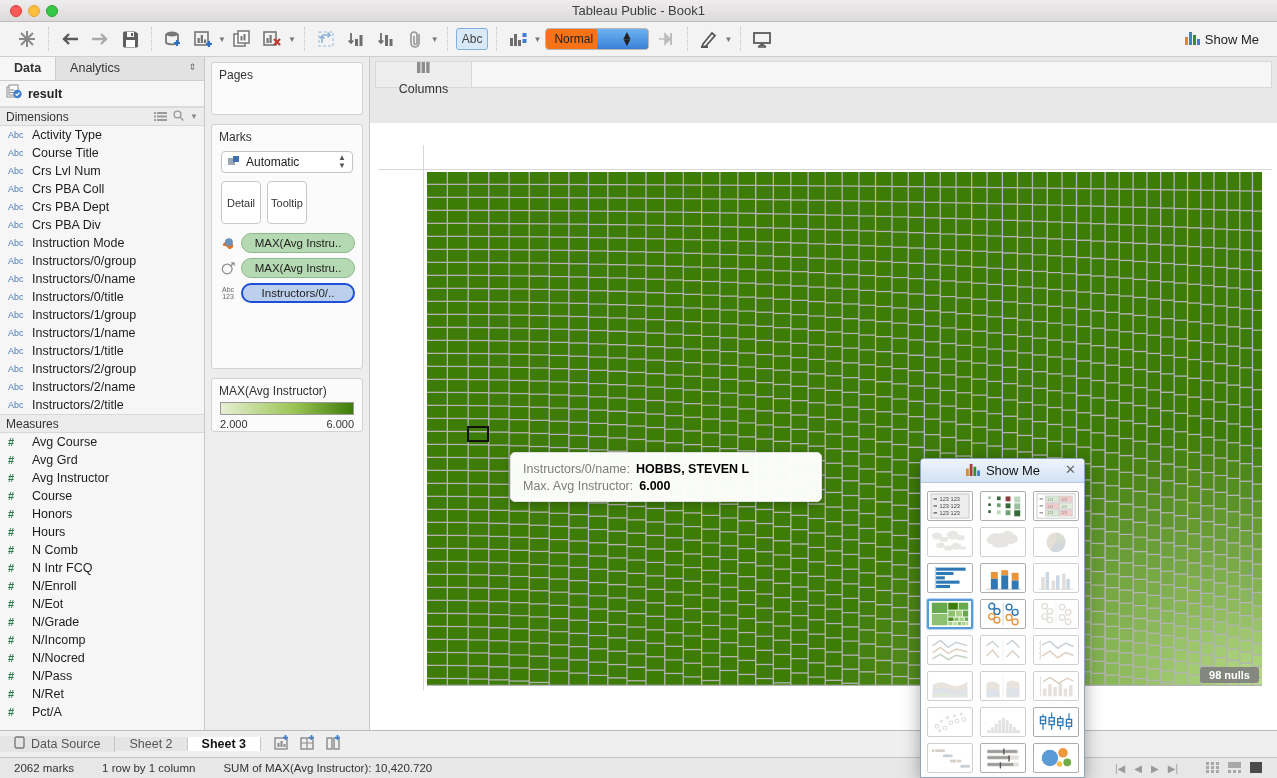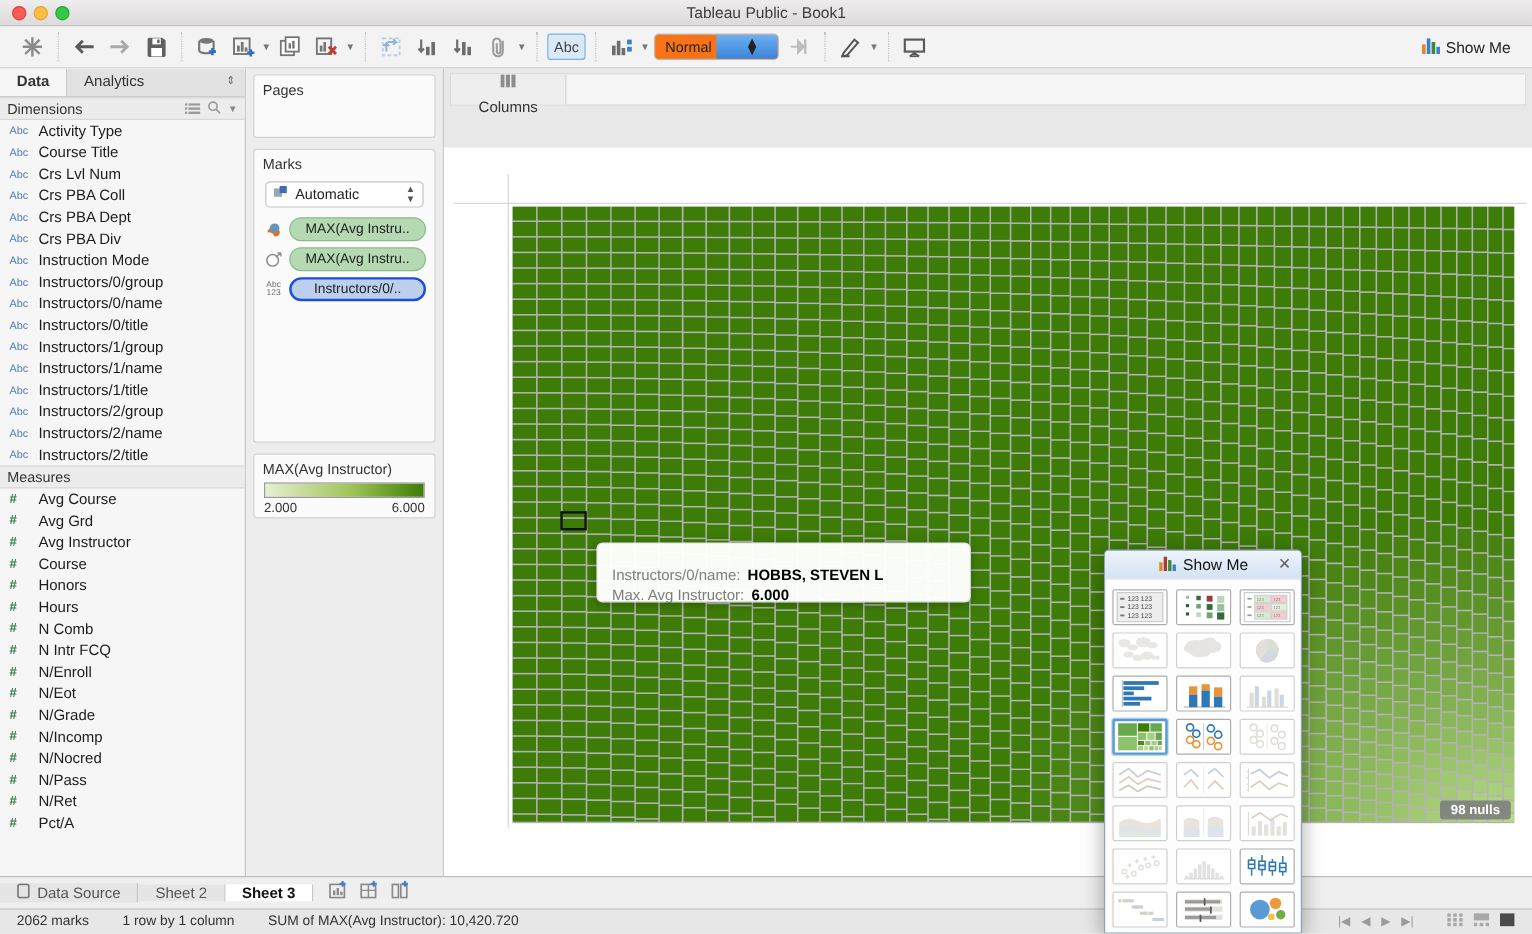--- a/index.html
+++ b/index.html
@@ -69,21 +69,21 @@
   
   #shelves { left:370px; top:57px; width:907px; height:66px; background:#e9e8e8; padding:4px 5px; }
   .shelf { height:27px; background:#f7f6f6; border:1px solid #d9d8d8; display:flex; margin-bottom:5px; }
   .shelf-tab { width:96px; background:#efeeee; border-right:1px solid #d9d8d8; display:flex; align-items:center; gap:6px; padding:0 8px; font-size:12.5px; color:#333;flex-direction:column; }
   #canvas { left:370px; top:123px; width:907px; height:607px; background:#ffffff; }
   .cv-vline { position:absolute; left:53px; top:22px; width:1px; height:545px; background:#d7d7d7; }
   .cv-hline { position:absolute; left:8px; top:46px; width:894px; height:1px; background:#d7d7d7; }
   #treemap { position:absolute; left:57px; top:49px; width:835px; height:514px; background:#b3b3b3; overflow:hidden; }
   #highlight-cell { position:absolute; left:40px; top:254px; width:22px; height:16px; border:2px solid #111; }
   #nulls-badge { position:absolute; right:3px; bottom:3px; background:rgba(125,125,125,.88); color:#fff; font-size:11px; font-weight:bold; padding:2px 9px; border-radius:3px; }
-  #tooltip { position:absolute; left:127px; top:329px; width:312px; height:50px; background:rgba(255,255,255,.97); border:1px solid #e0e0e0; border-radius:5px; box-shadow:0 2px 8px rgba(0,0,0,.25); padding:18px 12px; font-size:12.5px; }
+  #tooltip { position:absolute; left:140px; top:329px; width:312px; height:50px; background:rgba(255,255,255,.97); border:1px solid #e0e0e0; border-radius:5px; box-shadow:0 2px 8px rgba(0,0,0,.25); padding:8px 12px; font-size:12.5px; }
   #tooltip .tt-row { display:flex; gap:6px; line-height:17px; }
   #tooltip .tt-lbl { color:#7d7d7d; }
   #tooltip .tt-val { color:#000; font-weight:bold; }
 
   
   #showme-panel { left:920px; top:458px; width:165px; height:320px; background:#fdfdfd; border:1px solid #8fa4bb; border-radius:4px 4px 0 0; box-shadow:0 4px 18px rgba(0,0,0,.35); z-index:50; }
   #showme-title { height:24px; background:linear-gradient(#eef4fc,#d3e2f3); border-bottom:1px solid #b9c8da; display:flex; align-items:center; justify-content:center; gap:6px; font-size:13px; color:#111; border-radius:3px 3px 0 0; position:relative; }
   #showme-close { position:absolute; right:8px; top:3px; color:#666; font-size:13px; }
   #showme-grid { display:grid; grid-template-columns:repeat(3,46px); gap:6px 7px; justify-content:center; padding:8px 0 4px; }
   .sm-item { width:46px; height:30px; background:#fff; border:1px solid #adadad; border-radius:2px; display:flex; align-items:center; justify-content:center; }
@@ -271,20 +271,30 @@
       <span>Show Me</span>
     </div>
   </div>
 
   <div class="abs" id="sidebar">
     <div id="data-tabs">
       <span class="dtab active">Data</span>
       <span class="dtab">Analytics</span>
       <span id="tab-stepper">⇕</span>
     </div>
+    <div id="ds-row">
+      <span><svg width="17" height="15" viewBox="0 0 17 15">
+            <rect x="1" y="3" width="9" height="10" fill="#fff" stroke="#8a8a8a"></rect>
+            <rect x="3" y="1" width="9" height="10" fill="#fff" stroke="#8a8a8a"></rect>
+            <path d="M3.5 6 h5 M3.5 8.5 h5" stroke="#8a8a8a"></path>
+            <circle cx="11.5" cy="10" r="4.2" fill="#3f7fd0"></circle>
+            <path d="M9.6 10 l1.4 1.4 2.4-2.8" stroke="#fff" stroke-width="1.3" fill="none"></path>
+          </svg></span>
+      <span id="ds-name">result</span>
+    </div>
     <div class="pane-header">
       <span>Dimensions</span>
       <span class="hdr-icons">
         <span><svg width="13" height="9" viewBox="0 0 13 9">
               <g fill="#9a9a9a">
                 <rect x="0" y="0" width="2" height="2"></rect>
                 <rect x="3" y="0" width="10" height="2"></rect>
                 <rect x="0" y="3.5" width="2" height="2"></rect>
                 <rect x="3" y="3.5" width="10" height="2"></rect>
                 <rect x="0" y="7" width="2" height="2"></rect>
@@ -441,20 +451,29 @@
     </div>
     <div class="card" id="card-marks">
       <div class="card-title">Marks</div>
       <div id="marks-dd">
         <span><svg width="12" height="11" viewBox="0 0 12 11">
               <rect x="0" y="2" width="7" height="7" fill="#9aa7b5"></rect>
               <rect x="5" y="0" width="6" height="6" fill="#3f6fae"></rect>
             </svg></span>
         <span class="lbl">Automatic</span>
         <span class="dd-stepper">▲<br>▼</span>
+      </div>
+      <div id="marks-buttons2">
+        <div class="mark-btn text-only">
+          <span>Detail</span>
+        </div>
+        <div class="mark-btn text-only">
+          <span>Tooltip</span>
+        </div>
+        <div style="border:none;"></div>
       </div>
       <div class="pill-row">
         <span class="pill-ic">
             <svg width="16" height="13" viewBox="0 0 18 15">
               <path d="M3 10 a6 5 0 0 1 12 0 a6 4 0 0 1-5 4 a7 7 0 0 0-7-4z" fill="#e2701d"></path>
               <circle cx="10" cy="6" r="4.6" fill="#6b93b8"></circle>
             </svg>
           </span>
         <span class="pill green">MAX(Avg Instru..</span>
       </div>

